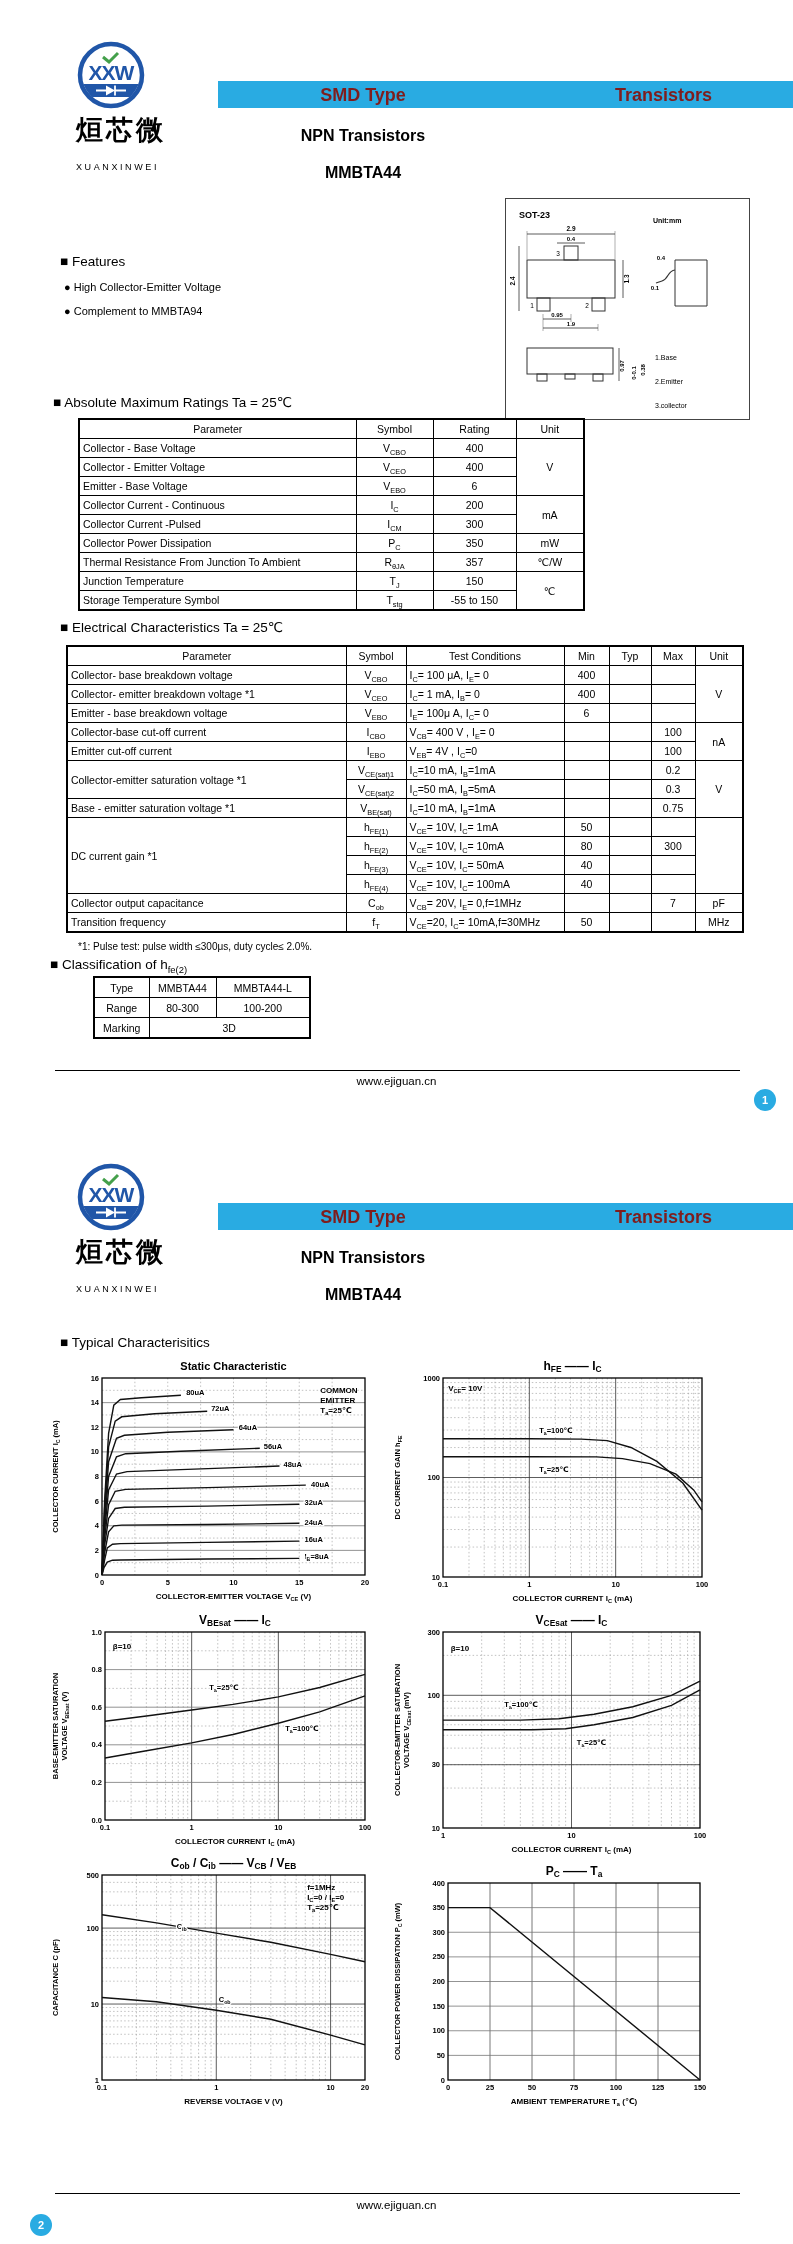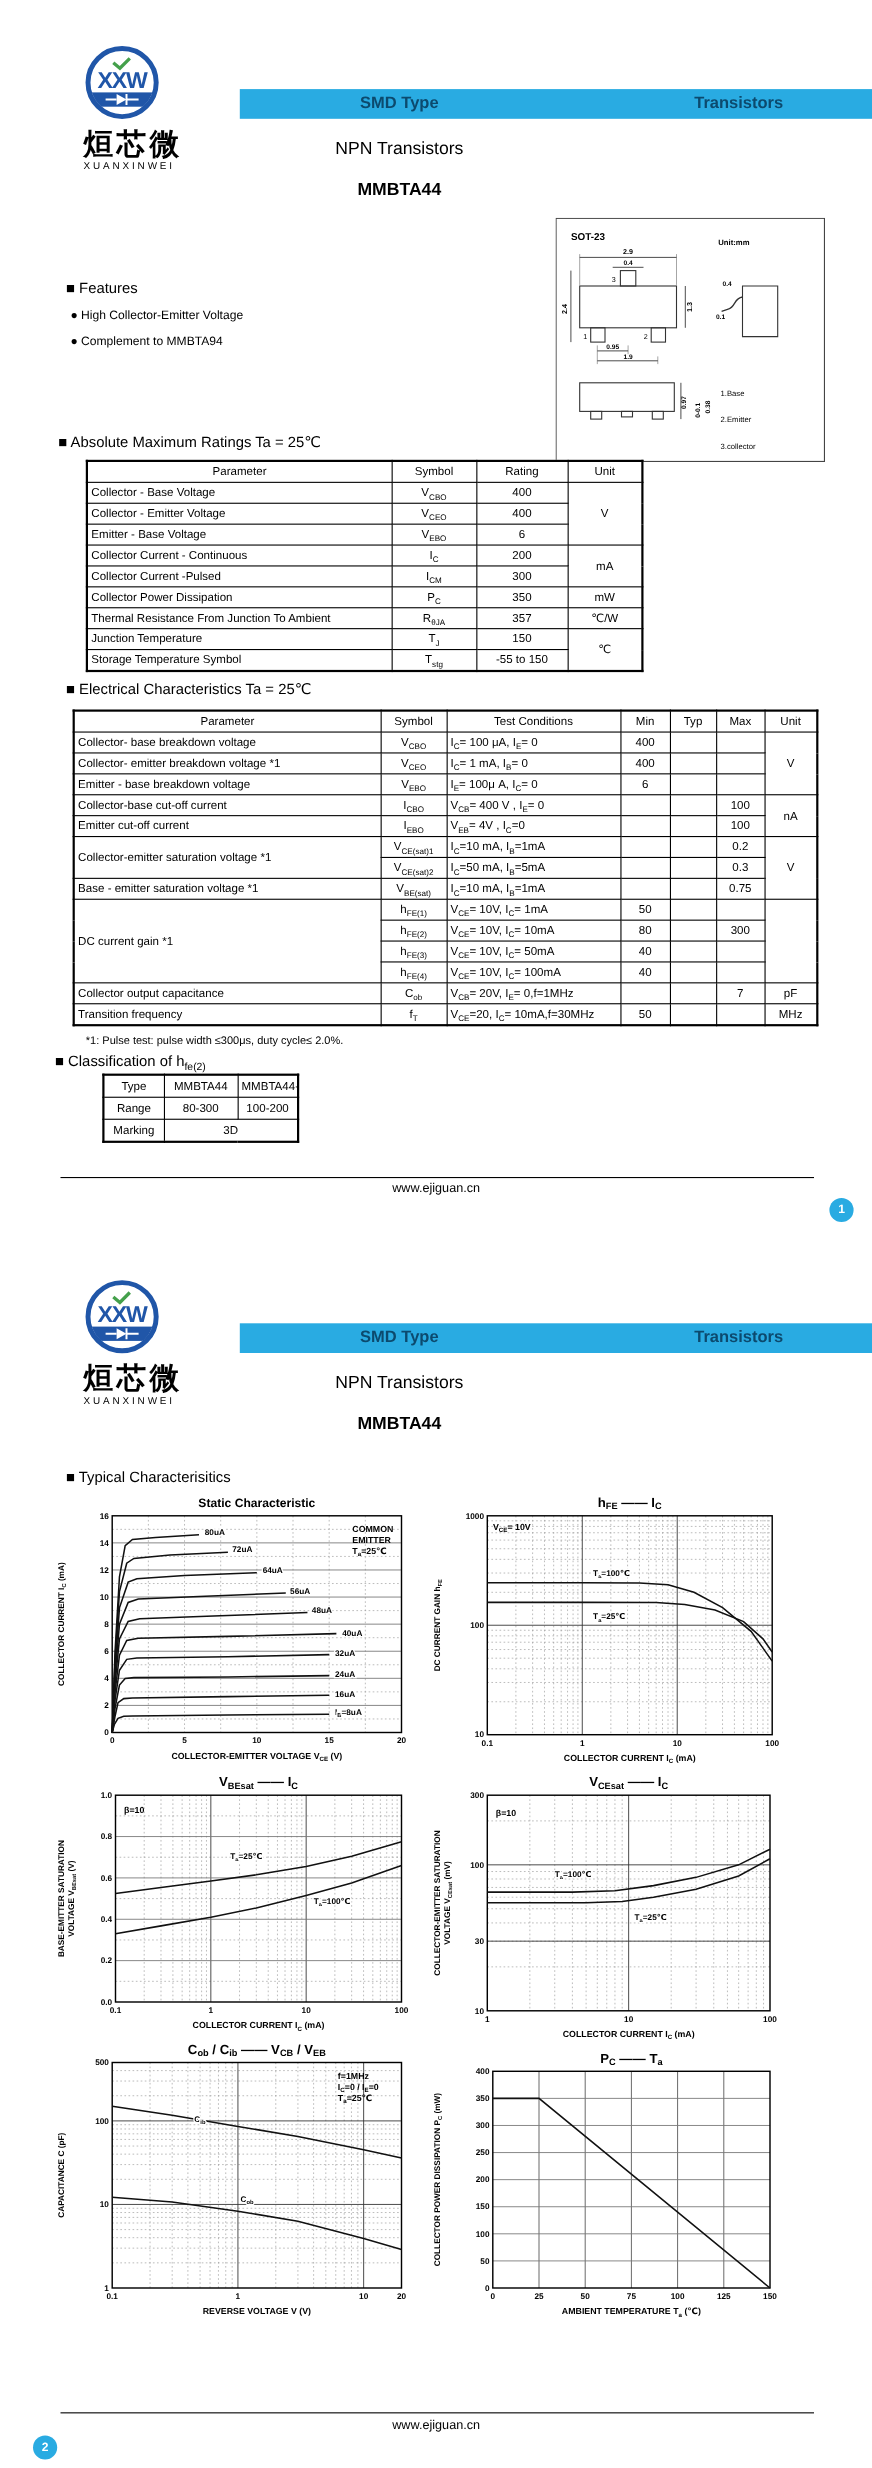--- a/index.html
+++ b/index.html
@@ -3,26 +3,26 @@
 <meta charset="utf-8">
 <style>
   html,body{margin:0;padding:0;background:#fff}
   .canvas{position:relative;width:793px;height:2244px;background:#fff;
     font-family:"Liberation Sans","DejaVu Sans",sans-serif;color:#000;overflow:hidden}
   .page{position:absolute;left:0;width:793px;height:1122px;background:#fff}
   #p1{top:0}#p2{top:1122px}
   .abs{position:absolute}
   .logo{text-align:left}
   .logo .cn{font-size:27px;font-weight:bold;letter-spacing:3px;line-height:1.05;margin-top:2px}
-  .logo .en{font-size:9px;letter-spacing:2.6px;margin-top:1px}
+  .logo .en{font-size:9px;letter-spacing:2.6px;margin-top:18px}
   .bar{background:#29abe2}
-  .bar span{position:absolute;top:4px;color:#0c4a6e;font-weight:bold;font-size:15px}
+  .bar span{position:absolute;top:4px;color:#7f1d1d;font-weight:bold;font-size:18px}
   .bar .bl{left:0;width:290px;text-align:center}
   .bar .br{left:364px;width:130px;text-align:right}
-  .t1{left:218px;top:127px;width:290px;text-align:center;font-weight:normal;font-size:16px}
+  .t1{left:218px;top:127px;width:290px;text-align:center;font-weight:bold;font-size:16px}
   .t2{left:218px;top:164px;width:290px;text-align:center;font-weight:bold;font-size:16px}
   .sec{font-size:13.5px}
   .feat{font-size:11px}
   .note{font-size:10px}
   table{border-collapse:collapse;table-layout:fixed;border:2px solid #000;background:#fff}
   td,th{border:1px solid #000;font-size:10.5px;font-weight:normal;text-align:center;
     padding:0 3px;overflow:hidden;white-space:nowrap}
   #t-abs td,#t-abs th{height:18px}
   #t-elec td,#t-elec th{height:18px}
   #t-class td{height:19px}
@@ -320,21 +320,21 @@
             <td>50</td>
             <td></td>
             <td></td>
             <td>MHz</td>
           </tr>
         </tbody>
       </table>
 
     <div class="note abs" style="left:78px;top:941px">*1: Pulse test: pulse width ≤300μs, duty cycle≤ 2.0%.</div>
     <div class="sec abs" style="left:50px;top:957px">■ Classification of h<sub>fe(2)</sub></div>
-    <table class="abs" id="t-class" style="left:93px;top:976px;width:179px">
+    <table class="abs" id="t-class" style="left:93px;top:976px;width:218px">
       <colgroup>
           <col style="width:55px">
           <col style="width:67px">
           <col>
         </colgroup>
     <tbody>
           <tr>
             <td>Type</td>
             <td>MMBTA44</td>
             <td>MMBTA44-L</td>

